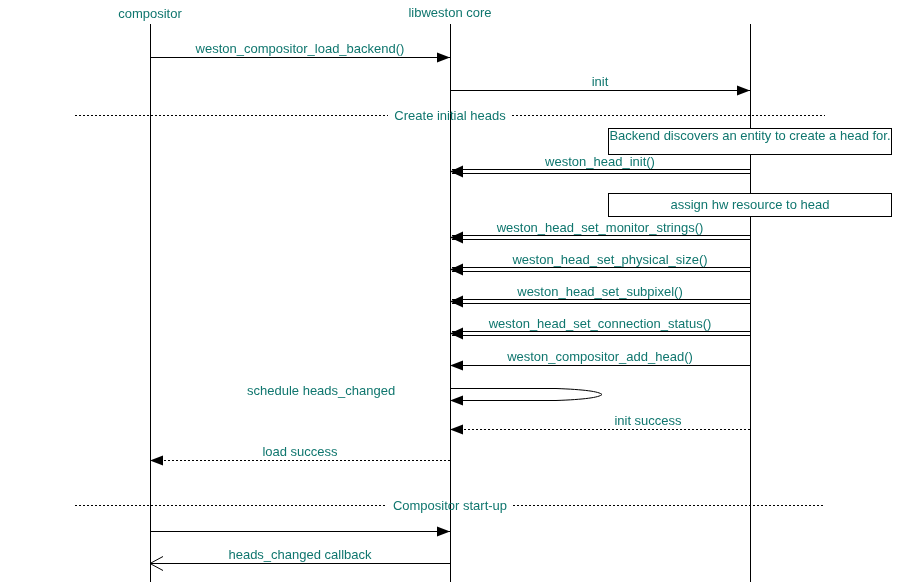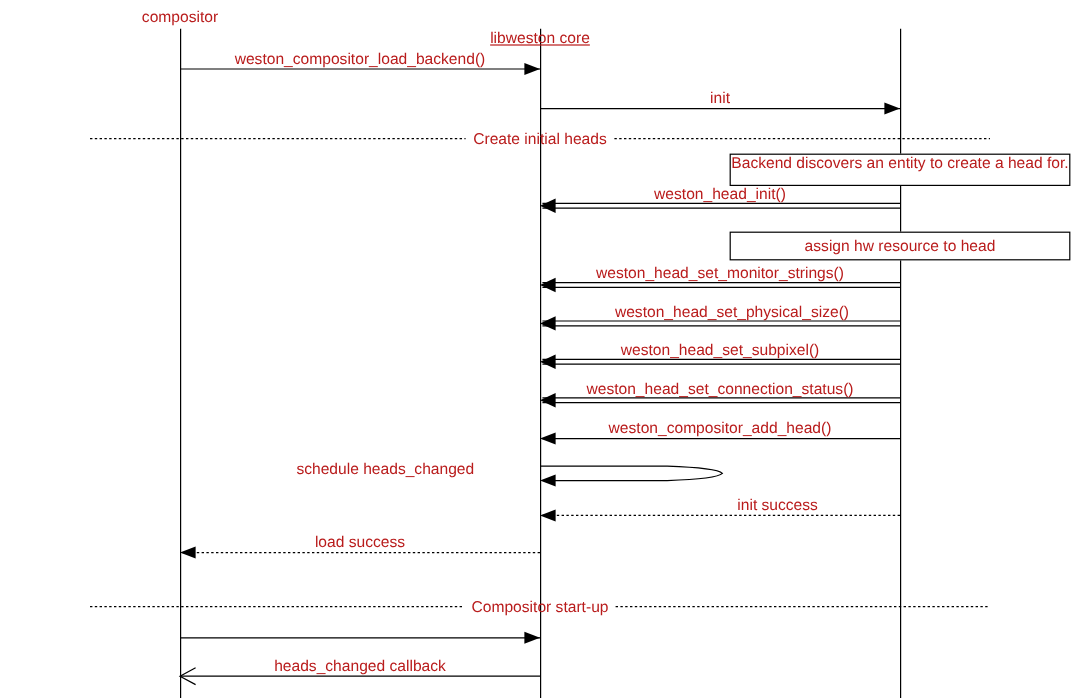--- a/index.html
+++ b/index.html
@@ -3,21 +3,21 @@
 <meta charset="utf-8">
 <style>
   html, body { margin: 0; padding: 0; background: #ffffff; }
   .diagram {
     position: relative;
     width: 900px;
     height: 582px;
     background: #ffffff;
     font-family: "Liberation Sans", sans-serif;
     font-size: 13px;
-    color: #b91c1c;
+    color: #0f766e;
     overflow: hidden;
   }
   .layer { position: absolute; left: 0; top: 0; }
   .lbl {
     position: absolute;
     text-align: center;
     height: 15px;
     line-height: 15px;
     white-space: nowrap;
   }
@@ -87,21 +87,21 @@
     <line x1="513" y1="505.5" x2="825" y2="505.5" stroke-dasharray="2 2"></line>
 
     <line x1="150" y1="531.5" x2="450" y2="531.5"></line>
     <polygon points="450,531.5 437,526.5 437,536.5" fill="#000000" stroke="none"></polygon>
 
     <line x1="150" y1="563.5" x2="450" y2="563.5"></line>
     <polyline points="163,556.5 150,563.5 163,570.5" fill="none"></polyline>
   </svg>
 
   <div class="lbl" style="left:80px; top:6px; width:140px;">compositor</div>
-  <div class="lbl" style="left:380px; top:24px; width:140px;text-decoration:underline;">libweston core</div>
+  <div class="lbl" style="left:380px; top:5px; width:140px;">libweston core</div>
 
   <div class="note" style="left:608px; top:128px; width:284px; height:27px;">
     <span class="note-inner">Backend discovers an entity to create a head for.</span>
   </div>
   <div class="note" style="left:608px; top:193px; width:284px; height:24px; line-height:22px;">
     <span>assign hw resource to head</span>
   </div>
 
   <div class="lbl" style="left:350px; top:108px; width:200px;">Create initial heads</div>
   <div class="lbl" style="left:350px; top:498px; width:200px;">Compositor start-up</div>

